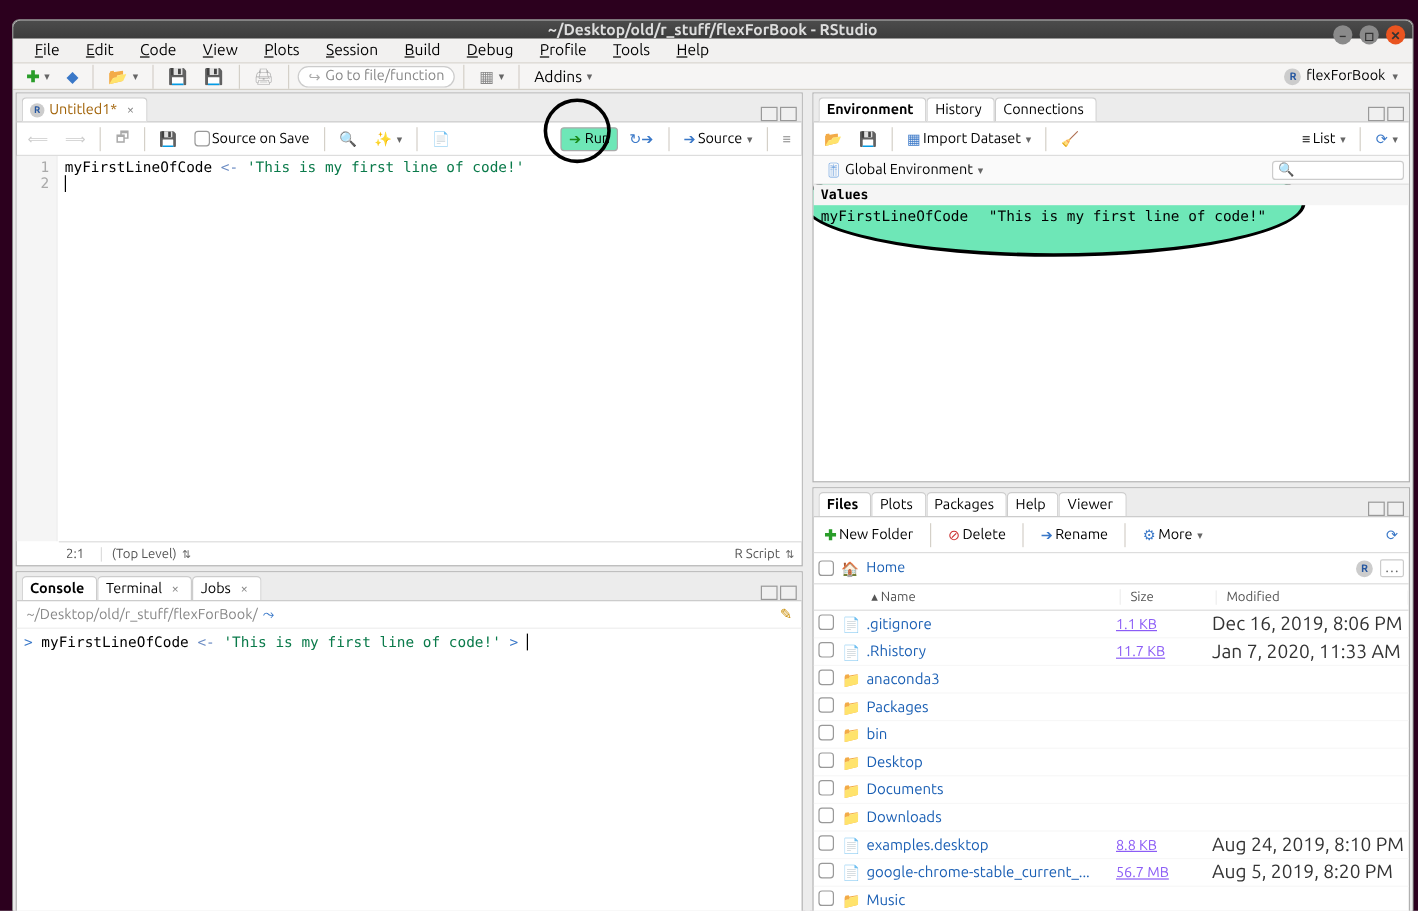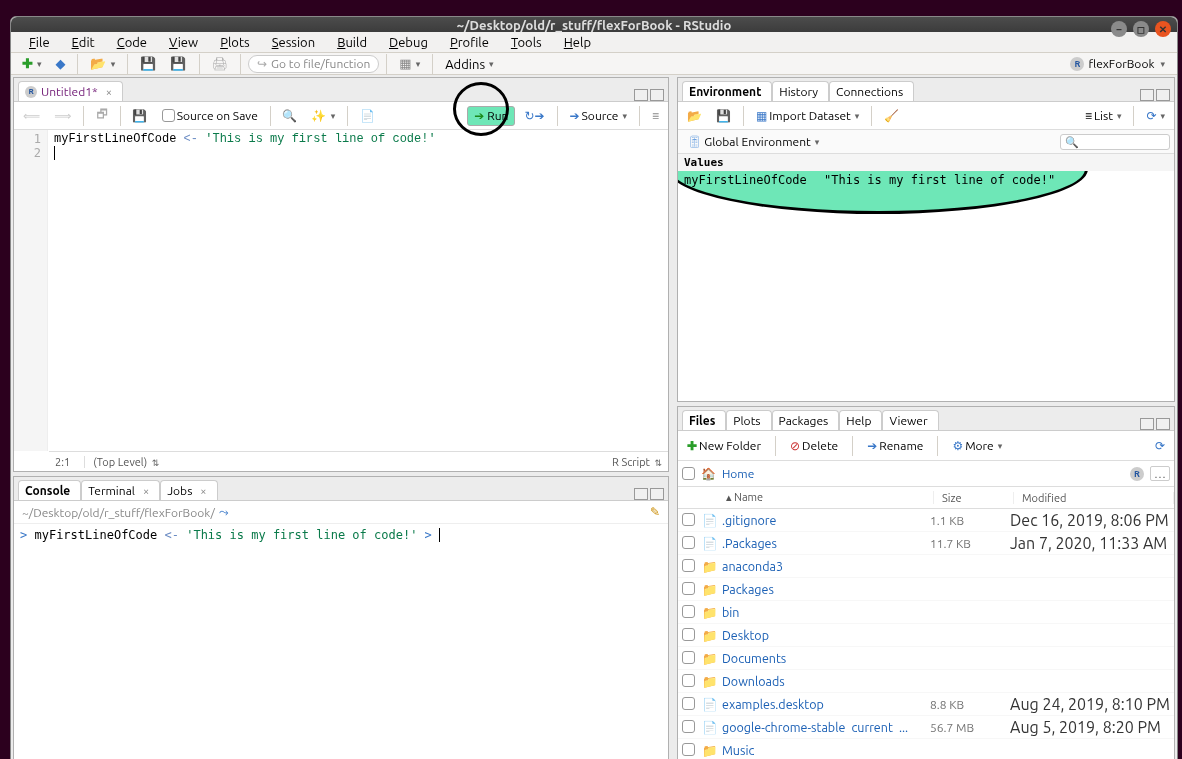--- a/index.html
+++ b/index.html
@@ -29,21 +29,21 @@
 .pane-bot-right { flex: 1; }
 .tabbar { height: 24px; background: #ececec; border-bottom: 1px solid #ccc; display: flex; align-items: flex-end; padding-left: 4px; position: relative; }
 .tab { background: #fff; border: 1px solid #ccc; border-bottom: none; padding: 3px 10px 3px 6px; font-size: 12px; display: flex; align-items: center; gap: 4px; border-radius: 4px 4px 0 0; cursor: pointer; }
 .tab.inactive { background: #ffffff; }
 .tab .close { color: #888; font-size: 11px; margin-left: 4px; }
 .minmax { margin-left: auto; display: flex; gap: 2px; padding-right: 4px; }
 .minmax span { width: 14px; height: 12px; border: 1px solid #999; background: #f0f0f0; cursor: pointer; }
 .src-toolbar { height: 28px; border-bottom: 1px solid #ddd; display: flex; align-items: center; padding: 0 4px; gap: 4px; font-size: 12px; position: relative; }
 .editor { flex: 1; display: flex; font-family: "DejaVu Sans Mono", monospace; font-size: 12px; background: #fff; }
 .gutter { width: 34px; background: #f5f5f5; color: #aaa; text-align: right; padding: 2px 6px 0 0; border-right: 1px solid #eee; }
-.code { flex: 1; padding: 2px 6px; white-space: pre; font-family: Liberation Mono, monospace; }
+.code { flex: 1; padding: 2px 6px; white-space: pre; }
 .tok-id { color: #000; }
 .tok-op { color: #6a8bc3; }
 .tok-str { color: #0a7a4a; }
 .statusbar { height: 20px; border-top: 1px solid #ddd; display: flex; align-items: center; padding: 0 6px; font-size: 11px; color: #555; margin-left: 35px; }
 .console-path { padding: 4px 8px; color: #888; font-size: 12px; border-bottom: 1px solid #eee; display:flex; align-items:center; }
 .console-body { flex: 1; font-family: "DejaVu Sans Mono", monospace; font-size: 12px; padding: 4px 6px; }
 .env-toolbar { height: 28px; border-bottom: 1px solid #ddd; display: flex; align-items: center; padding: 0 4px; gap: 4px; font-size: 12px; }
 .env-scope { height: 24px; border-bottom: 1px solid #ddd; display: flex; align-items: center; padding: 0 4px; gap: 4px; font-size: 12px; background:#fafafa; }
 .env-body { flex: 1; position: relative; font-family: "DejaVu Sans Mono", monospace; font-size: 12px; overflow:hidden; }
 .env-values-hdr { font-size: 11px; font-weight: bold; padding: 2px 6px; background:#f5f5f5; position:relative; z-index:2;}
@@ -51,21 +51,21 @@
 .env-row .n { width: 140px; }
 .files-toolbar { height: 30px; border-bottom: 1px solid #ddd; display: flex; align-items: center; padding: 0 4px; gap: 6px; font-size: 12px; }
 .files-path { height: 26px; border-bottom: 1px solid #ddd; display: flex; align-items: center; padding: 0 4px; gap: 6px; font-size: 12px; }
 .files-head { height: 22px; border-bottom: 1px solid #ddd; display: flex; align-items: center; font-size: 11px; color: #555; }
 .files-head .c { border-right: 1px solid #eee; padding: 0 8px; }
 .files-body { flex: 1; overflow: auto; font-size: 12.5px; }
 .file-row { height: 23px; display: flex; align-items: center; padding: 0 4px; border-bottom: 1px solid #f7f7f7; }
 .file-row .cb { width: 20px; }
 .file-row .ic { width: 20px; }
 .file-row .nm { flex: 1; color: #1a5fb4; cursor: pointer; white-space:nowrap; overflow:hidden; text-overflow:ellipsis; }
-.file-row .sz { width: 80px; color: #737373; font-size:12px;}
+.file-row .sz { width: 80px; color: #8b5cf6; font-size:12px;text-decoration:underline;}
 .file-row .md { width: 160px; color: #333; font-size:16px;}
 .chk { width: 13px; height: 13px; border: 1px solid #999; border-radius: 3px; display:inline-block; background:#fff; }
 .run-circle { position: absolute; border: 3px solid #000; border-radius: 50%; width: 56px; height: 54px; left: 453px; top: 82px; pointer-events: none; z-index: 50; }
 .env-ellipse { position: absolute; border: 3px solid #000; border-radius: 50%; width: 420px; height: 90px; background: #6ee7b7; z-index: 1; left: -10px; top: -30px; }
 .run-hl { background: #6ee7b7; border: 1px solid #aaa; border-radius: 3px; padding: 2px 6px; display:flex; align-items:center; gap:3px; font-size:12px; }
 .ic-new { color: #2a9d2a; font-weight: bold; }
 .ic-blue { color: #3a78c8; }
 .ic-folder { color: #e8b74f; }
 .ic-doc { color: #888; }
 .caret { font-size: 9px; color: #666; margin-left:2px; }
@@ -146,21 +146,21 @@
       </span>
  </div>
 
  <div class="panes">
   <div class="leftcol">
 
    <div class="pane pane-top-left">
      <div class="tabbar">
        <div class="tab">
               <span class="r-logo" style="width:12px;height:12px;font-size:8px">R</span>
-              <span style="color:#701a75">Untitled1*</span>
+              <span style="color:#a16207">Untitled1*</span>
               <span class="close">×</span>
             </div>
        <div class="minmax">
               <span></span>
               <span></span>
             </div>
      </div>
      <div class="src-toolbar">
        <span class="tb-btn" style="color:#ccc">⟸</span>
        <span class="tb-btn" style="color:#ccc">⟹</span>
@@ -344,21 +344,21 @@
             <div class="file-row">
               <span class="cb"><span class="chk"></span></span>
               <span class="ic"><span class="ic-doc">📄</span></span>
               <span class="nm">.gitignore</span>
               <span class="sz">1.1 KB</span>
               <span class="md">Dec 16, 2019, 8:06 PM</span>
             </div>
             <div class="file-row">
               <span class="cb"><span class="chk"></span></span>
               <span class="ic"><span style="color:#3a78c8">📄</span></span>
-              <span class="nm">.Packages</span>
+              <span class="nm">.Rhistory</span>
               <span class="sz">11.7 KB</span>
               <span class="md">Jan 7, 2020, 11:33 AM</span>
             </div>
             <div class="file-row">
               <span class="cb"><span class="chk"></span></span>
               <span class="ic"><span class="ic-folder">📁</span></span>
               <span class="nm">anaconda3</span>
               <span class="sz"></span>
               <span class="md"></span>
             </div>

